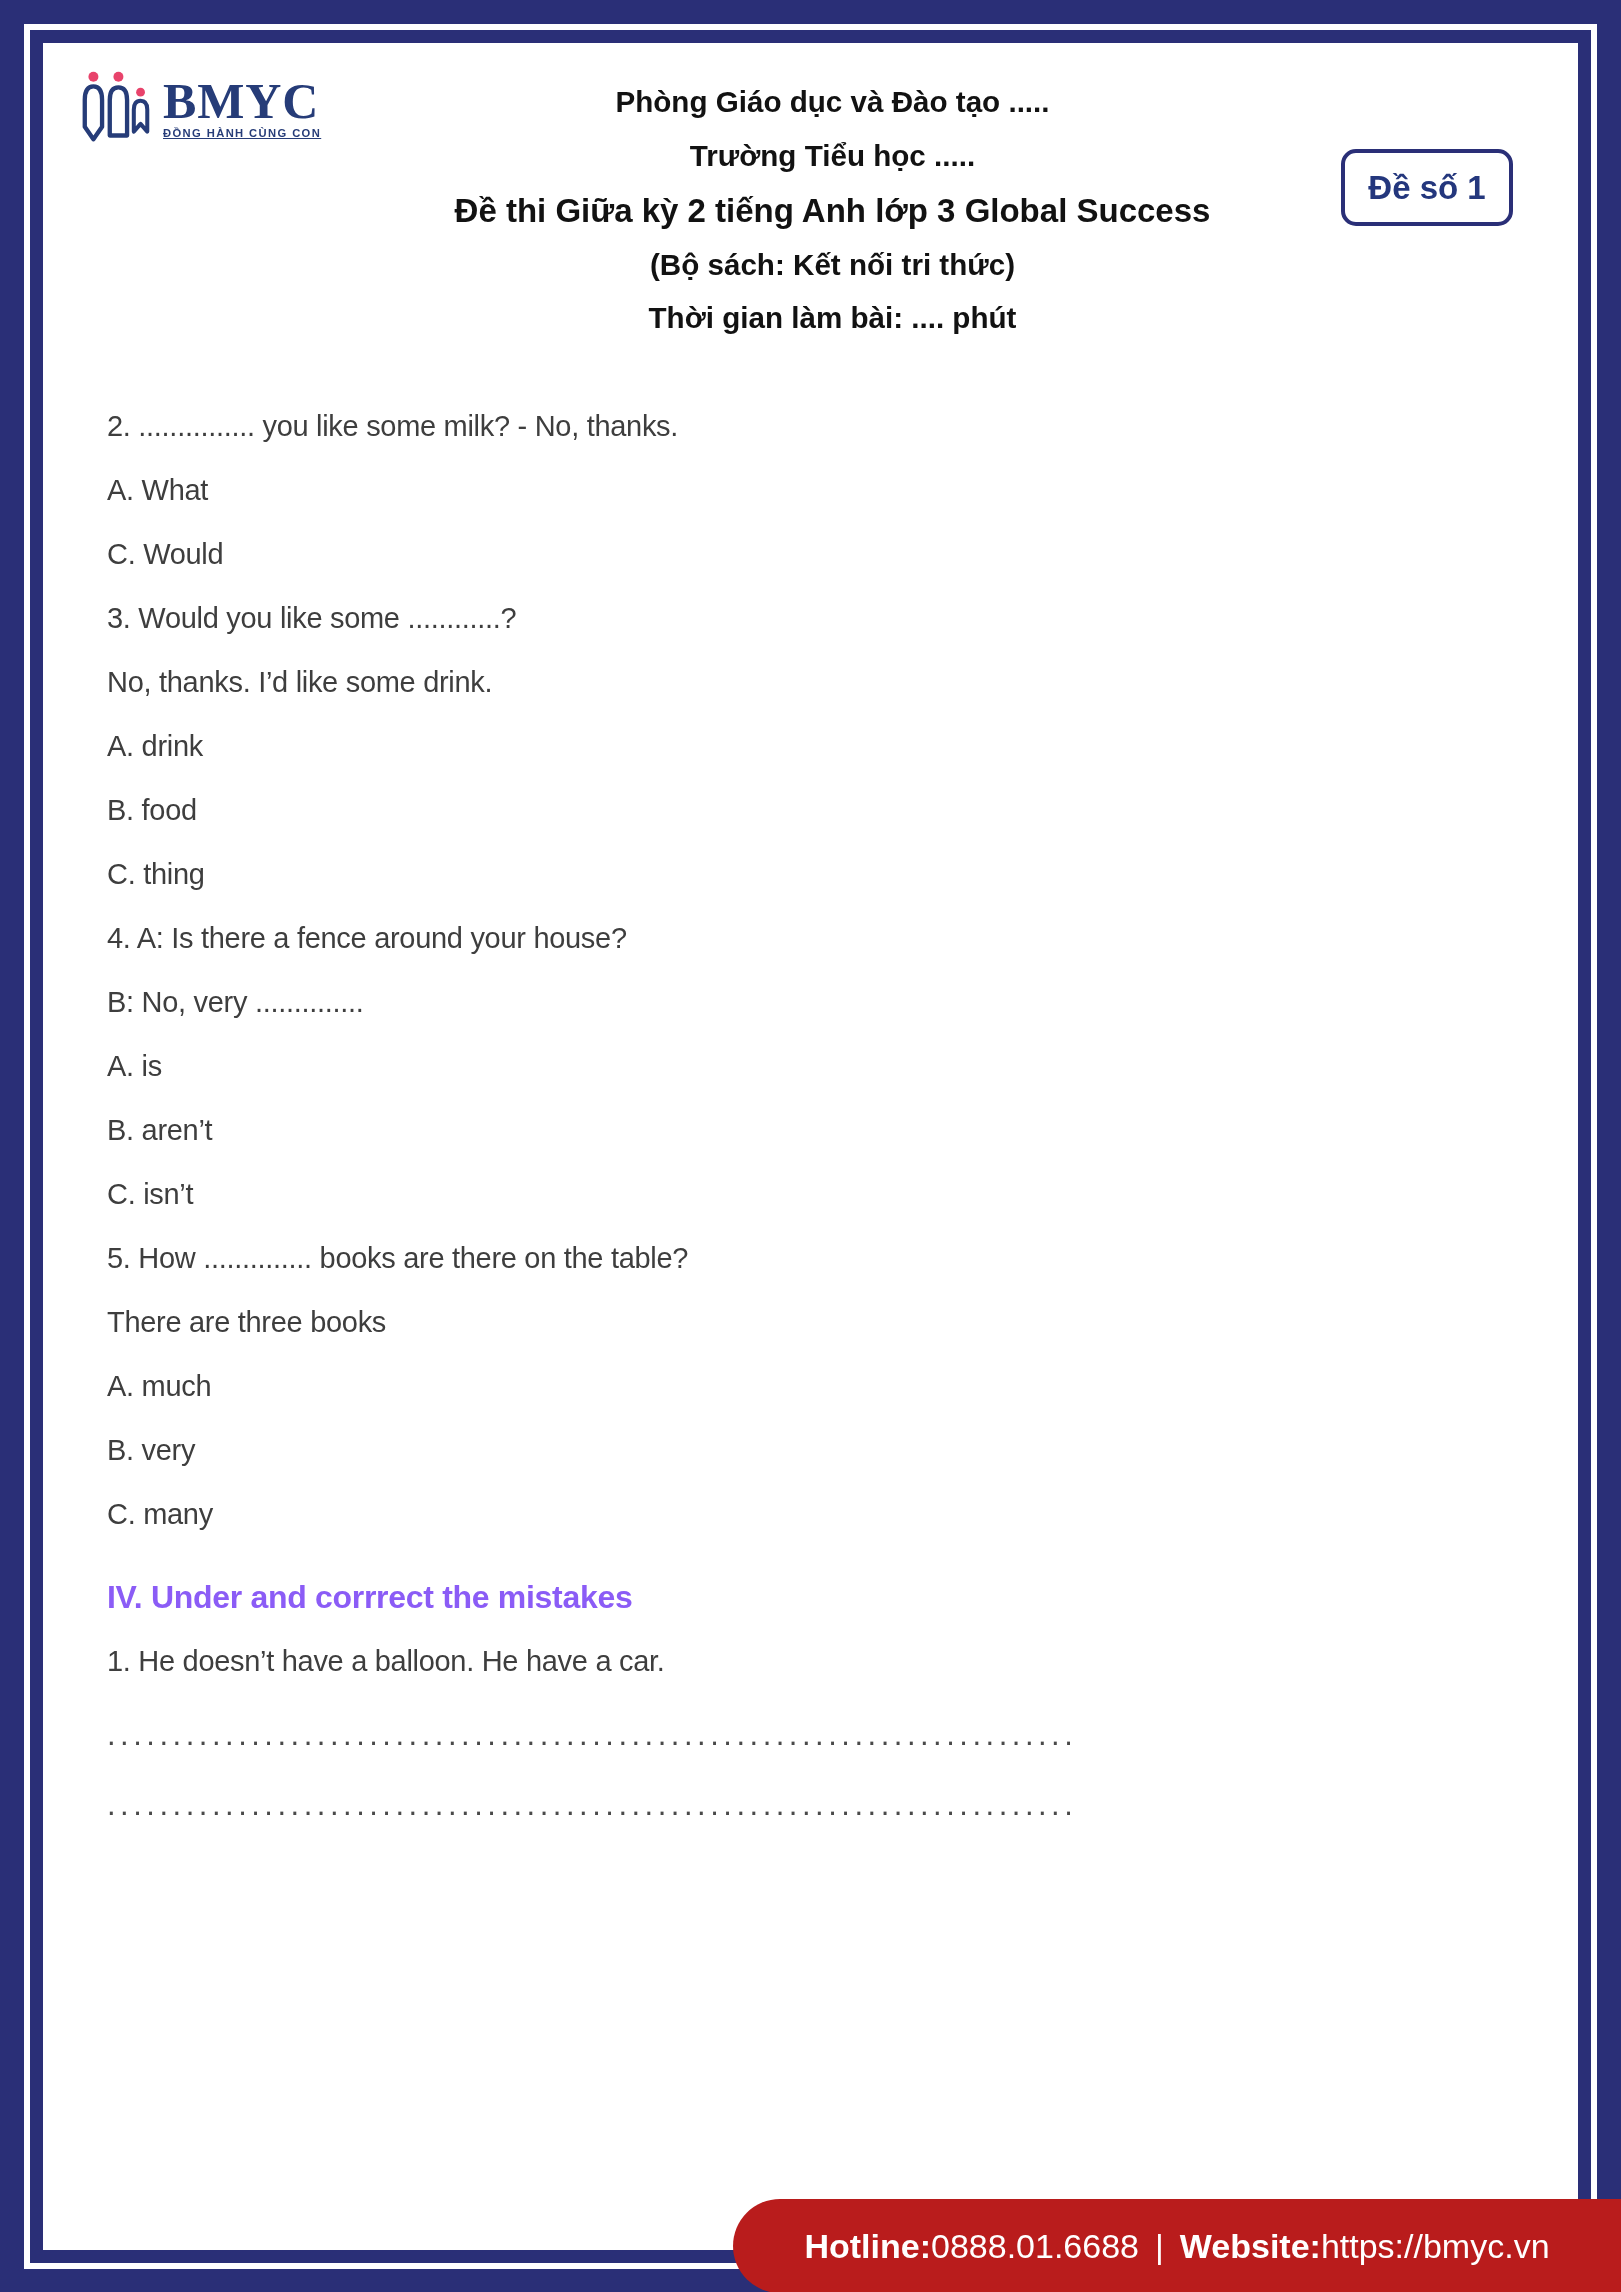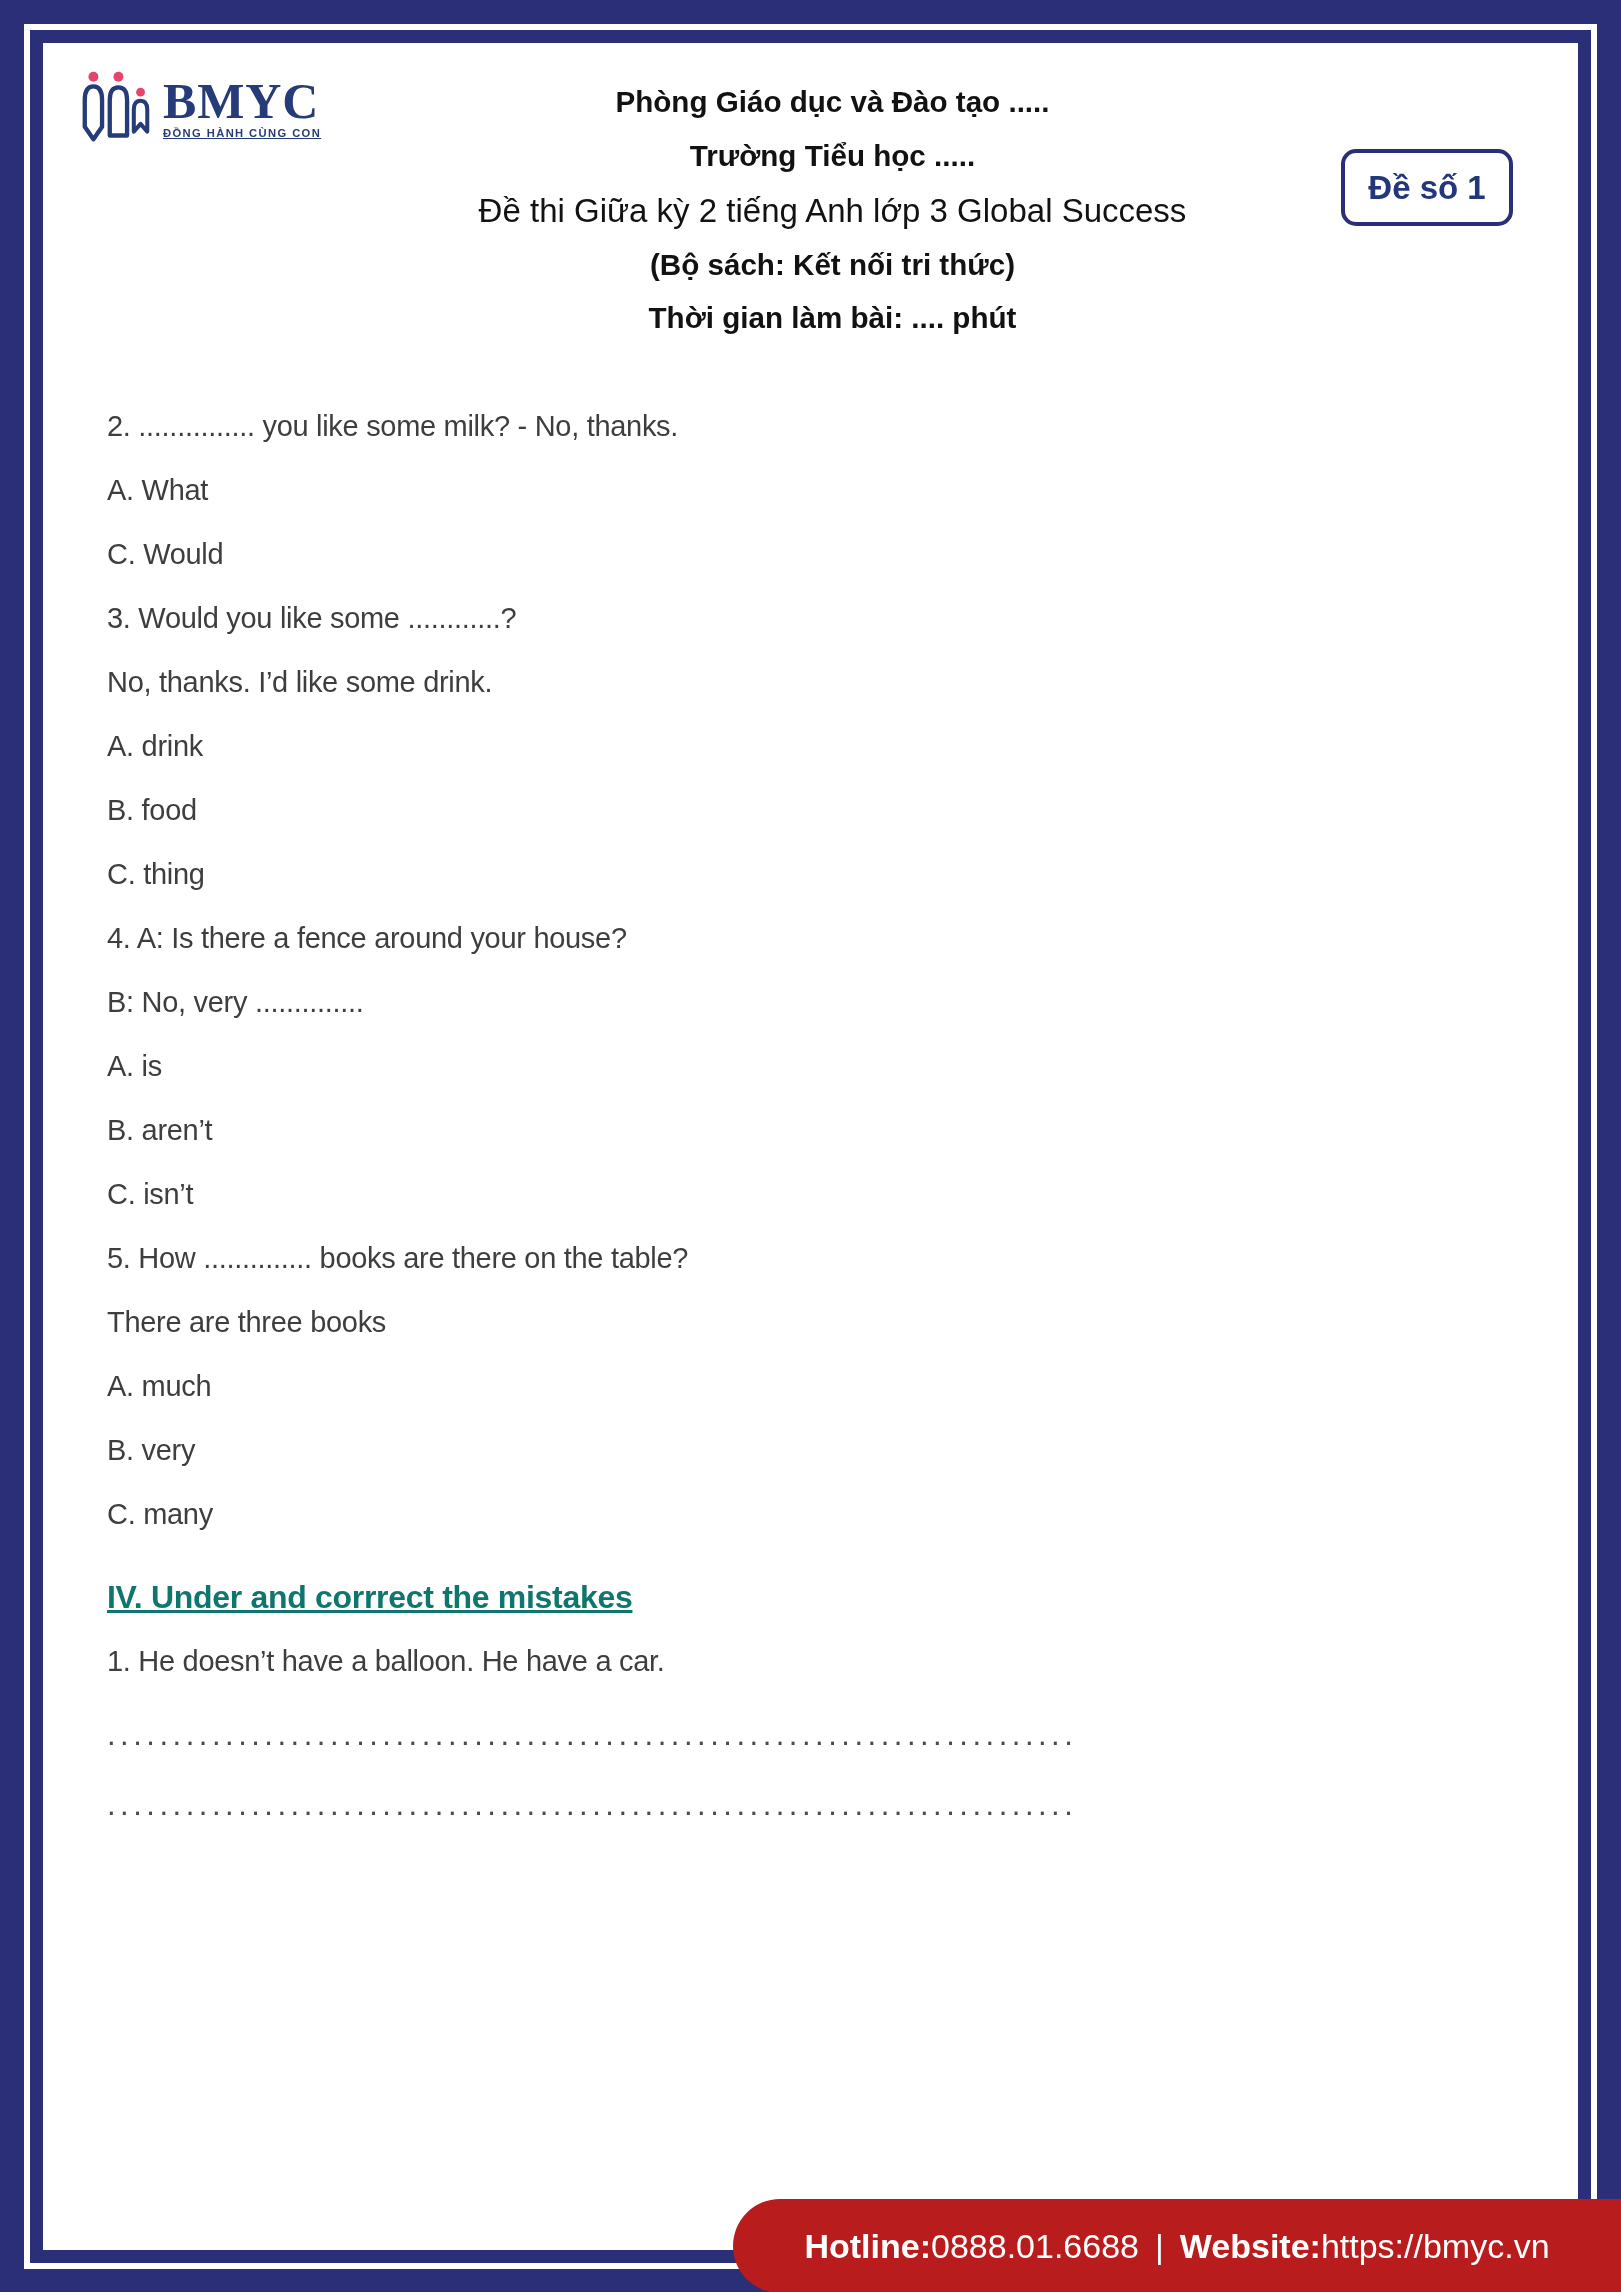--- a/index.html
+++ b/index.html
@@ -19,35 +19,35 @@
     font-family:"Liberation Serif",serif;font-weight:700;font-size:50px;line-height:52px;
     color:#263c78;letter-spacing:0.9px;margin-top:5.4px;
   }
   .logo-tagline{
     font-size:11.2px;font-weight:700;color:#263c78;letter-spacing:1.4px;margin-top:0px;text-decoration:underline;
   }
 
   
   .header{position:absolute;left:376px;top:86px;width:913px;text-align:center;z-index:2;color:#121212;}
   .header .h-line{font-weight:700;font-size:29.6px;line-height:32px;margin-bottom:21.5px;}
-  .header .h-title{font-weight:400;font-size:33px;line-height:36px;margin-bottom:19.7px;}
+  .header .h-title{font-weight:700;font-size:33px;line-height:36px;margin-bottom:19.7px;}
 
   
   .badge{
     position:absolute;left:1341px;top:149px;width:172px;height:77px;box-sizing:border-box;
     border:4.5px solid #2a2f77;border-radius:15px;background:#ffffff;
     display:flex;align-items:center;justify-content:center;
     font-weight:700;font-size:33px;color:#24377d;z-index:2;
   }
 
   
   .body-text{position:absolute;left:107px;top:410px;width:1137px;z-index:2;color:#3e3e3e;}
   .b-line{font-size:29px;line-height:33px;margin-bottom:31px;letter-spacing:-0.3px;white-space:nowrap;}
   .gap-top{margin-top:18px;}
-  .sec-title{color:#0f766e;font-weight:700;font-size:32px;line-height:34px;margin:49px 0 31px 0;letter-spacing:-0.3px;text-decoration:underline;}
+  .sec-title{color:#8b5cf6;font-weight:700;font-size:32px;line-height:34px;margin:49px 0 31px 0;letter-spacing:-0.3px;}
   .dots-line{
     font-size:31px;line-height:27px;letter-spacing:4.5px;color:#4a4a4a;
     width:963px;overflow:hidden;white-space:nowrap;margin:43px 0 27px 0;
   }
 
   
   .footer-bar{
     position:absolute;left:733px;right:0;top:2199px;bottom:0;background:#b91c1c;
     border-radius:54px 0 0 54px;display:flex;align-items:center;justify-content:center;
     z-index:3;color:#ffffff;font-size:34px;white-space:nowrap;

